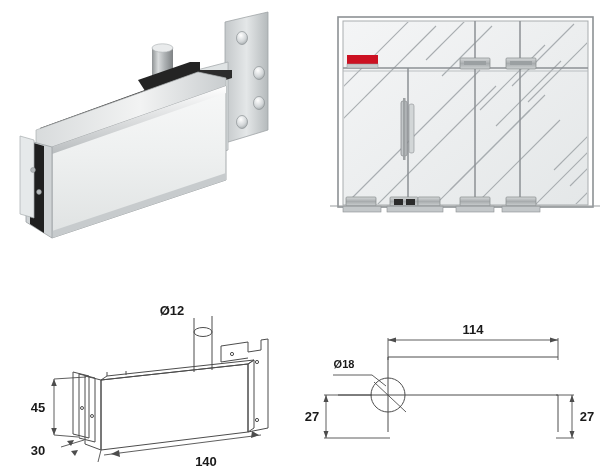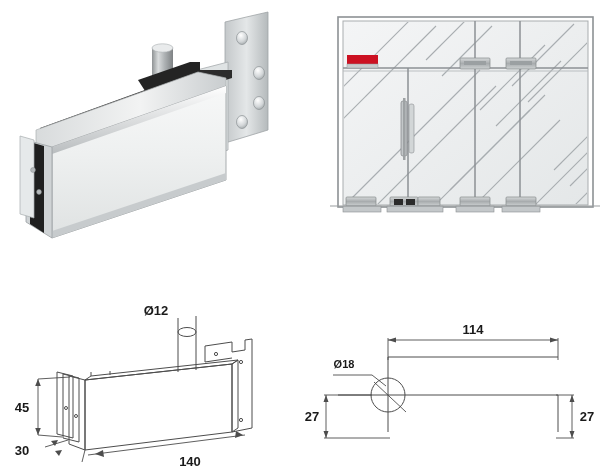--- a/index.html
+++ b/index.html
@@ -16,21 +16,21 @@
   }
   .panel { position: absolute; }
 
   
   #photo-panel { left: 0; top: 0; width: 320px; height: 245px; }
 
   
   #door-panel { left: 330px; top: 0; width: 270px; height: 235px; }
 
   
-  #dim-iso-panel { left: 0; top: 280px; width: 300px; height: 192px; }
+  #dim-iso-panel { left: 16px; top: 280px; width: 300px; height: 192px; }
 
   
   #dim-plan-panel { left: 300px; top: 320px; width: 300px; height: 140px; }
 
   svg { display: block; overflow: visible; }
 
   .dimtext {
     font-family: "Liberation Sans", sans-serif;
     font-size: 13px;
     font-weight: bold;

